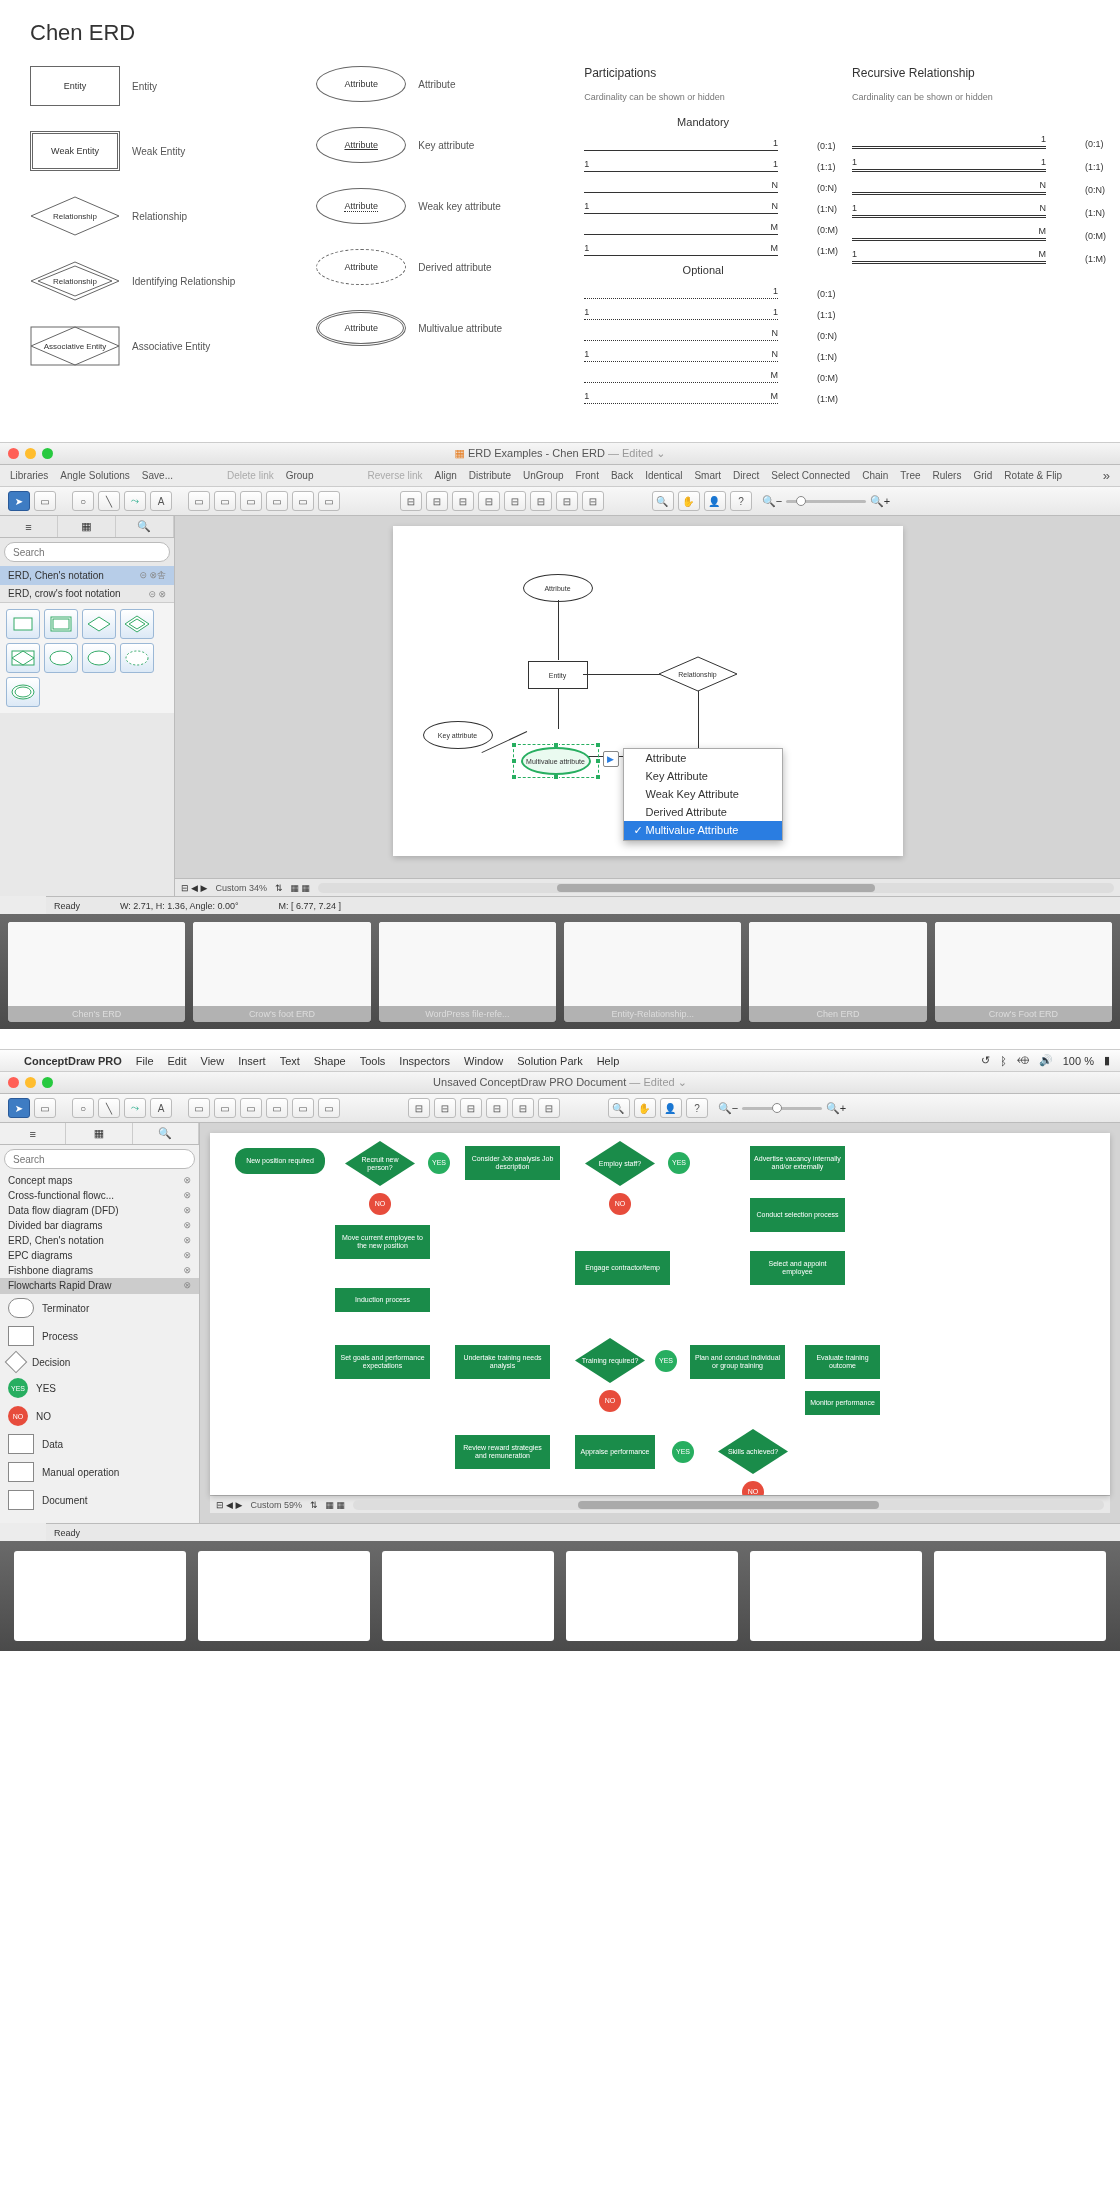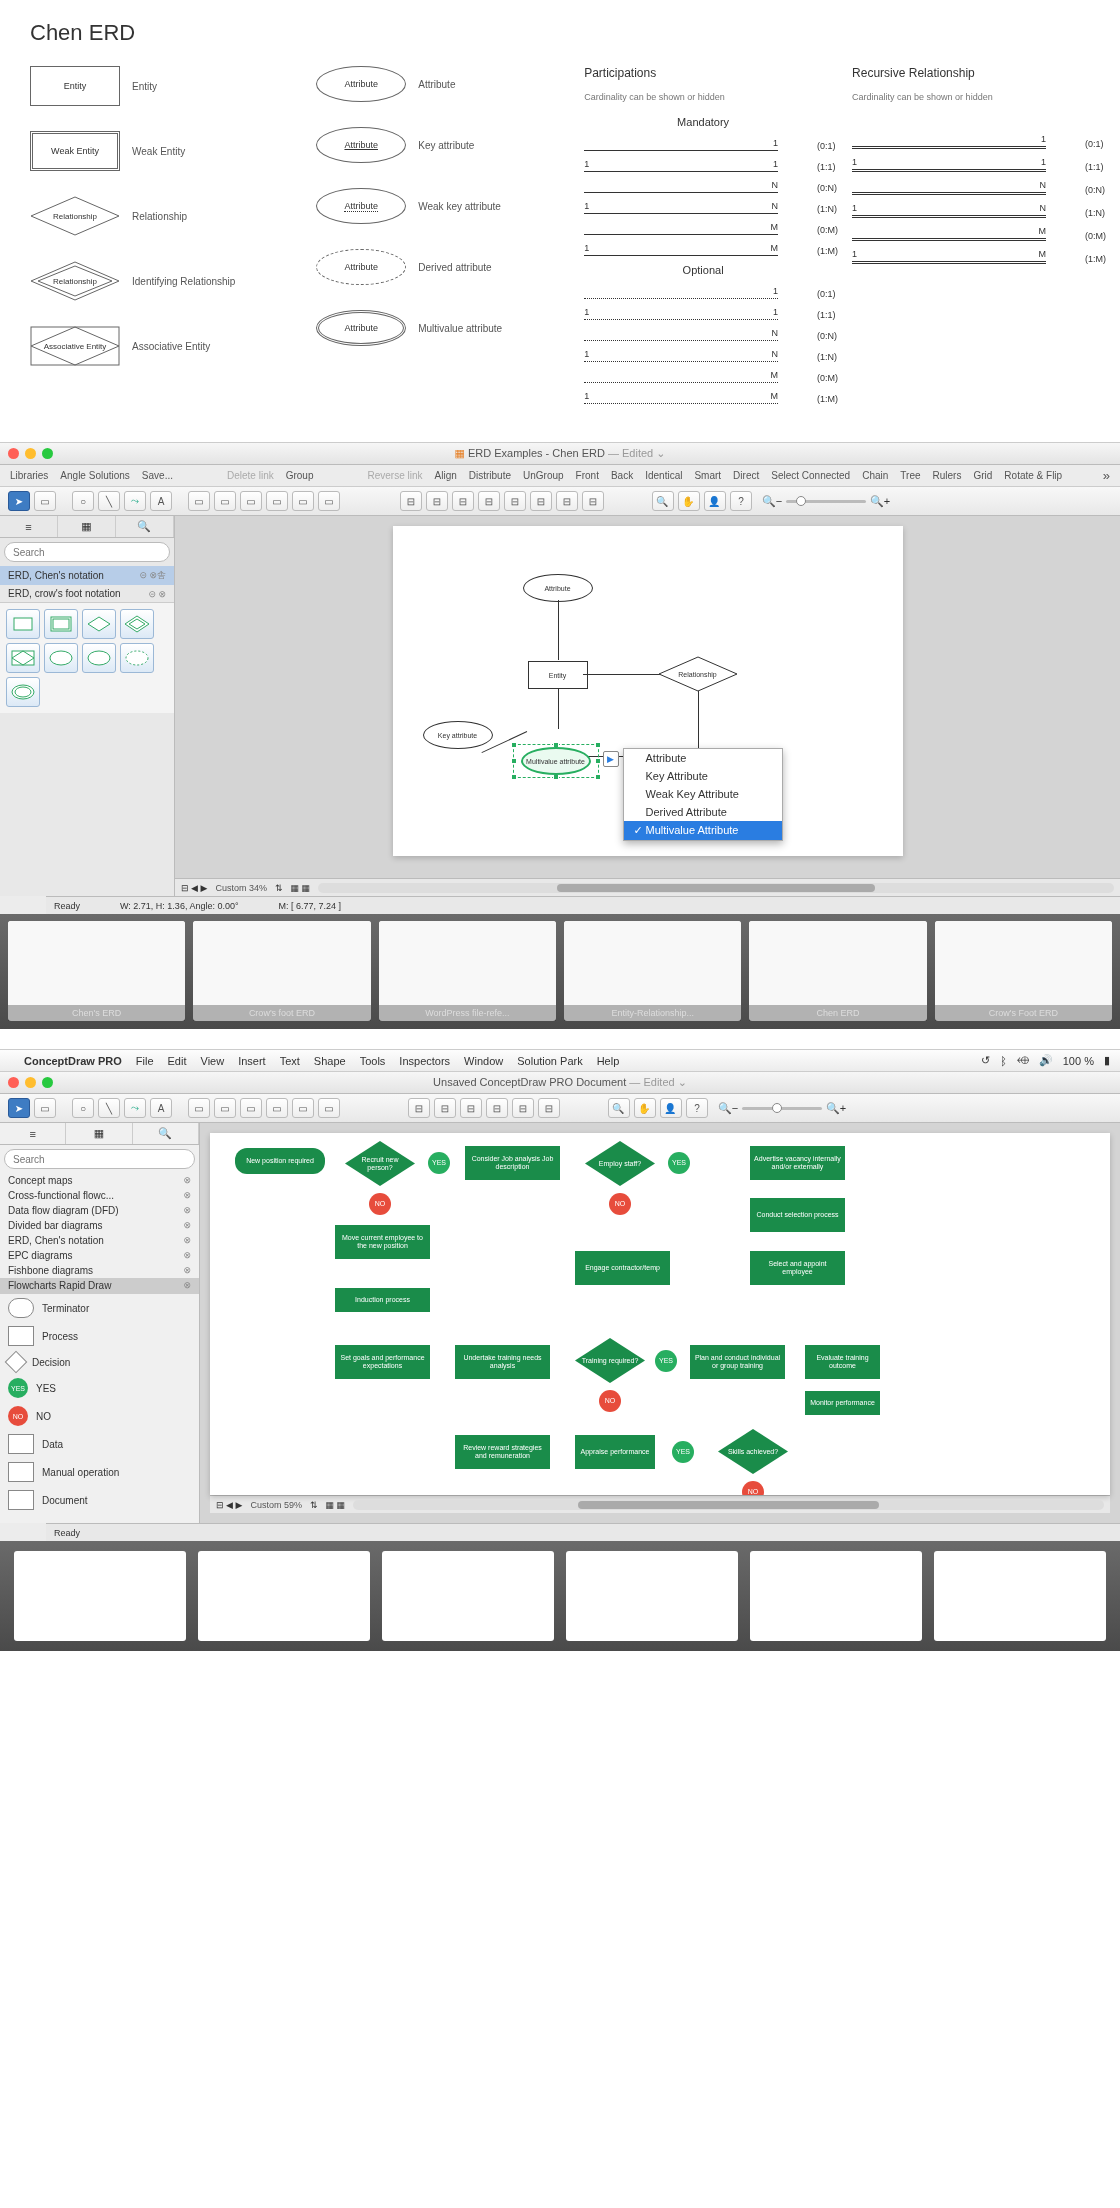--- a/index.html
+++ b/index.html
@@ -90,21 +90,21 @@
   .context-item.sel { background: #2a7de1; color: #fff; }
   .context-item .check { display: inline-block; width: 12px; }
   
   .canvas-footer { height: 18px; background: #e8e8e8; border-top: 1px solid #bbb; display: flex; align-items: center; font-size: 9px; gap: 8px; padding: 0 6px; }
   .canvas-footer .zoom-label { color: #555; }
   .scrollbar-h { flex: 1; height: 10px; background: #ddd; border-radius: 5px; position: relative; }
   .scroll-thumb { position: absolute; height: 8px; background: #aaa; border-radius: 4px; top: 1px; left: 30%; width: 40%; }
   
   .statusbar { height: 18px; background: #e8e8e8; border-top: 1px solid #bbb; display: flex; align-items: center; font-size: 9px; padding: 0 8px; gap: 40px; margin-left: 46px; }
   
-  .gallery { height: 115px; background: linear-gradient(#6a6a6a,#4a4a4a); display: flex; align-items: flex-end; padding: 8px; gap: 8px; overflow: hidden; }
+  .gallery { height: 115px; background: linear-gradient(#6a6a6a,#4a4a4a); display: flex; align-items: center; padding: 8px; gap: 8px; overflow: hidden; }
   .gallery-item { flex: 1; height: 100px; background: #fff; border-radius: 3px; display: flex; flex-direction: column; align-items: center; justify-content: flex-end; position: relative; cursor: pointer; }
   .gallery-thumb { flex: 1; width: 100%; background: #f8f8f8; border-radius: 3px 3px 0 0; display: flex; align-items: center; justify-content: center; overflow: hidden; font-size: 8px; color: #ccc; }
   .gallery-label { font-size: 9px; color: #ddd; padding: 3px 0; background: rgba(0,0,0,0.3); width: 100%; text-align: center; }
   
   
   .mac-menubar { height: 22px; background: linear-gradient(#fdfdfd,#ececec); display: flex; align-items: center; gap: 14px; padding: 0 10px; font-size: 11px; border-bottom: 1px solid #ccc; }
   .mac-menubar .apple { font-size: 13px; }
   .mac-menubar .app-name { font-weight: bold; }
   .mac-menubar .right { margin-left: auto; display: flex; gap: 10px; align-items: center; }
   

